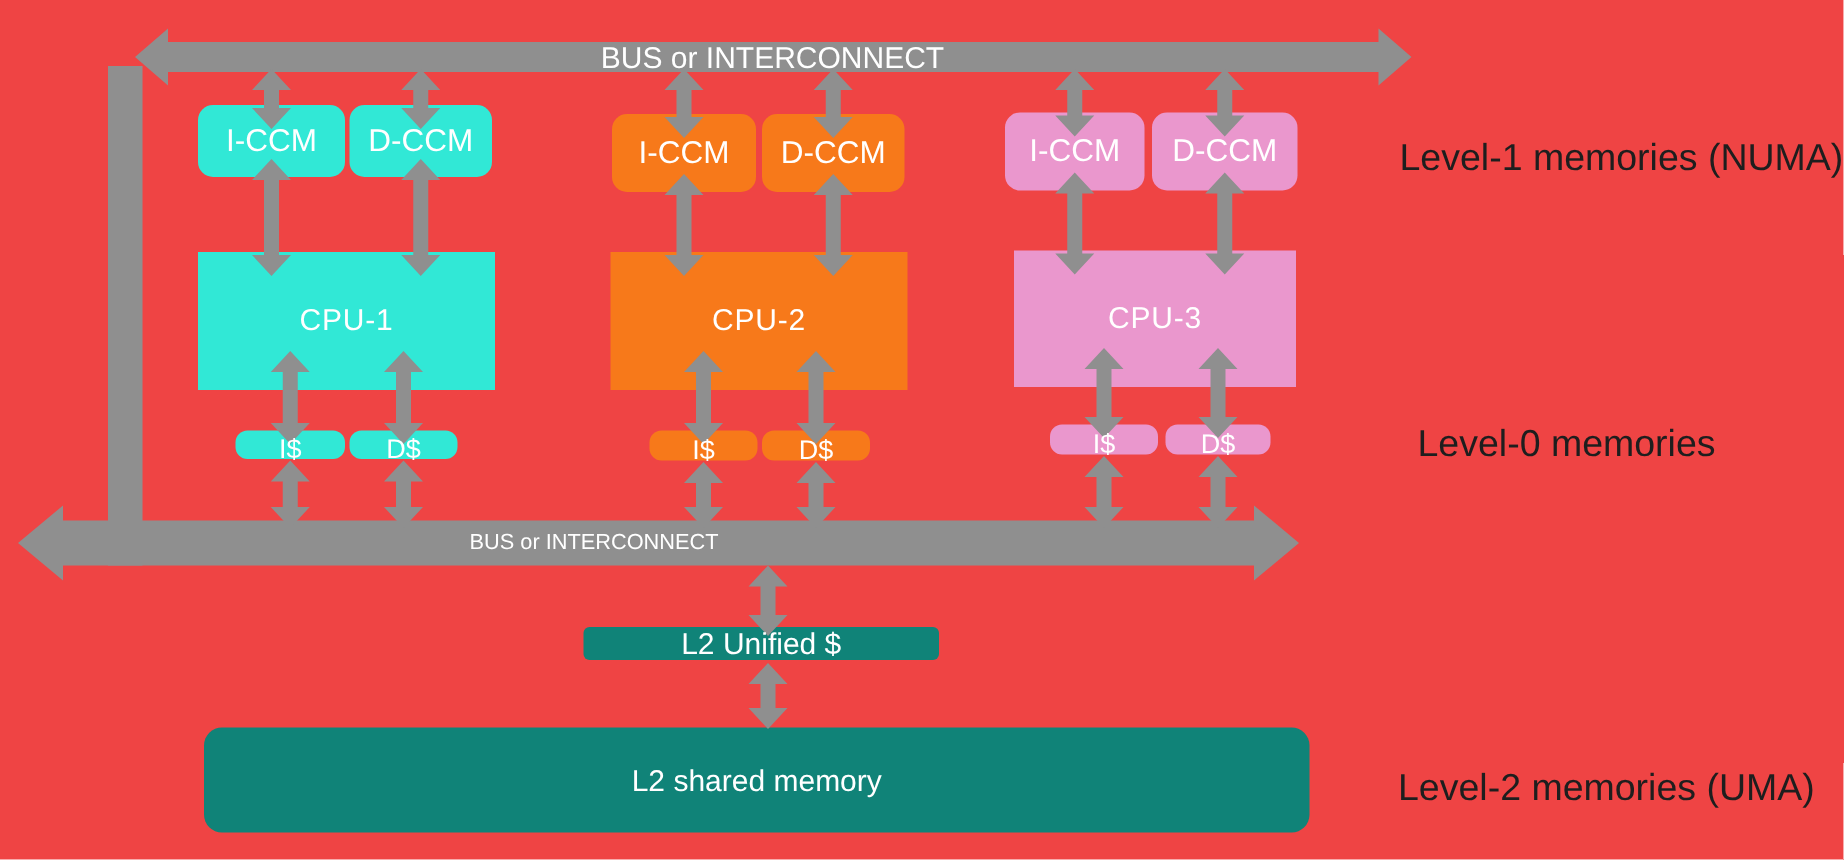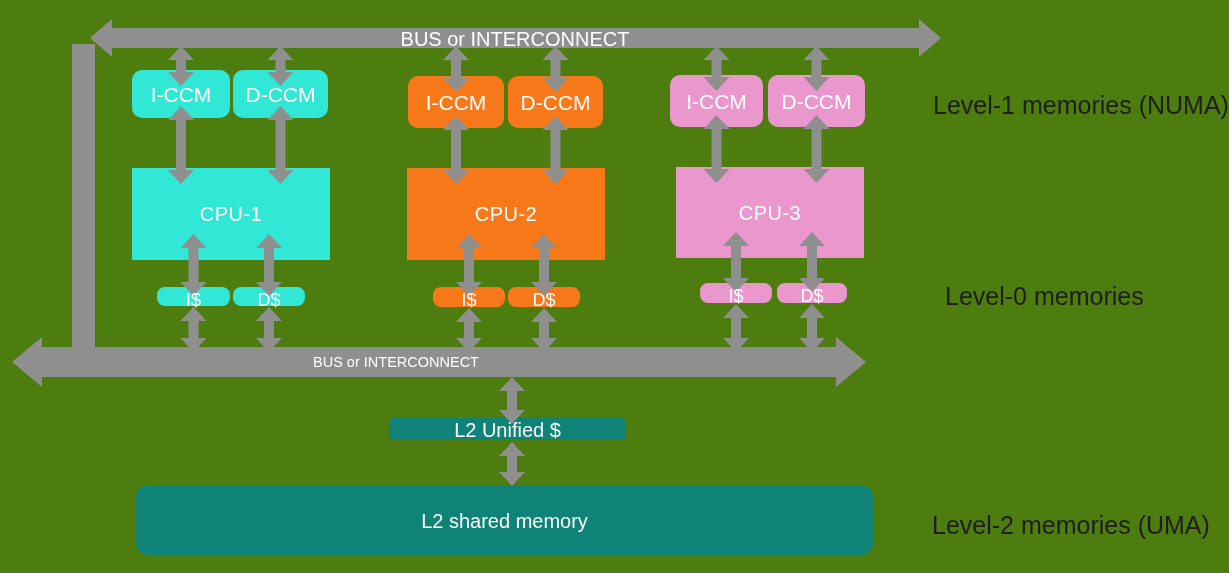--- a/index.html
+++ b/index.html
@@ -1,16 +1,16 @@
 <!DOCTYPE html>
 <html><head>
 <meta charset="utf-8">
 <style>
   html,body{margin:0;padding:0;background:#ffffff;}
-  .stage{position:relative;width:1229px;height:573px;background:#4d7c0f;overflow:hidden;
+  .stage{position:relative;width:1229px;height:573px;background:#ef4444;overflow:hidden;
          font-family:"Liberation Sans",sans-serif;}
   svg text{font-family:"Liberation Sans",sans-serif;}
 </style>
 </head>
 <body>
 
 <div class="stage">
   <svg id="diagram" width="1229" height="573" viewBox="0 0 1229 573">
       <rect x="72" y="44" width="23" height="333" fill="#8f8f8f" rx="0" ry="0"></rect>
       <g>

